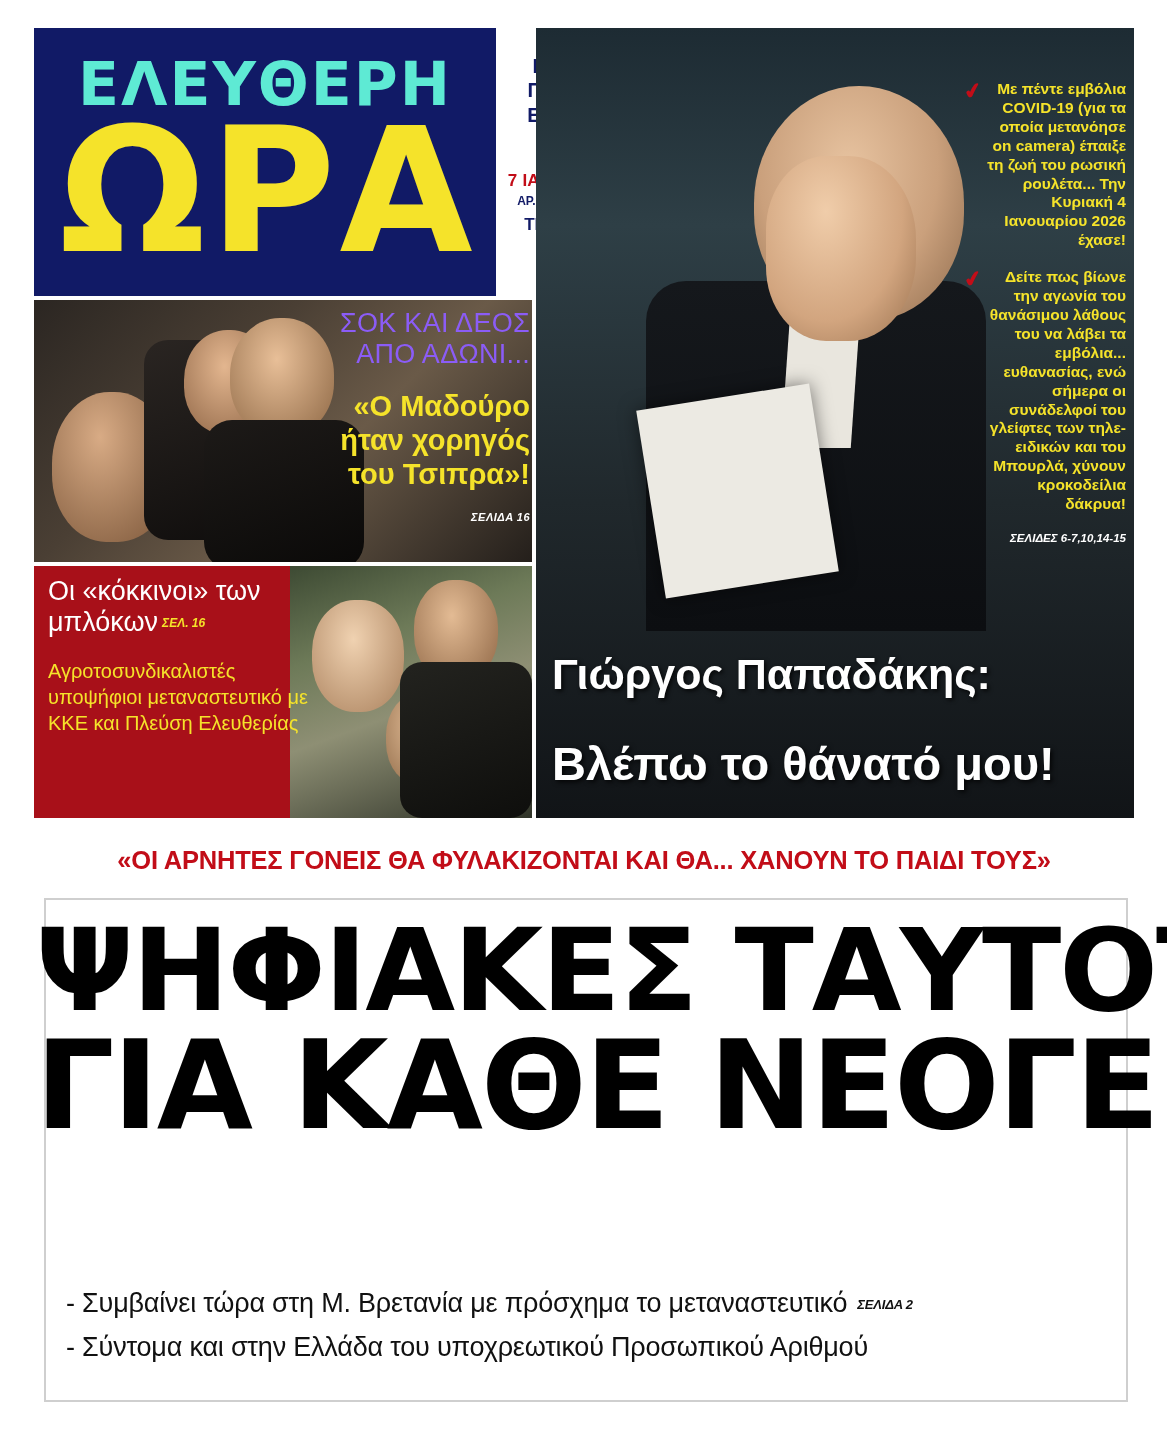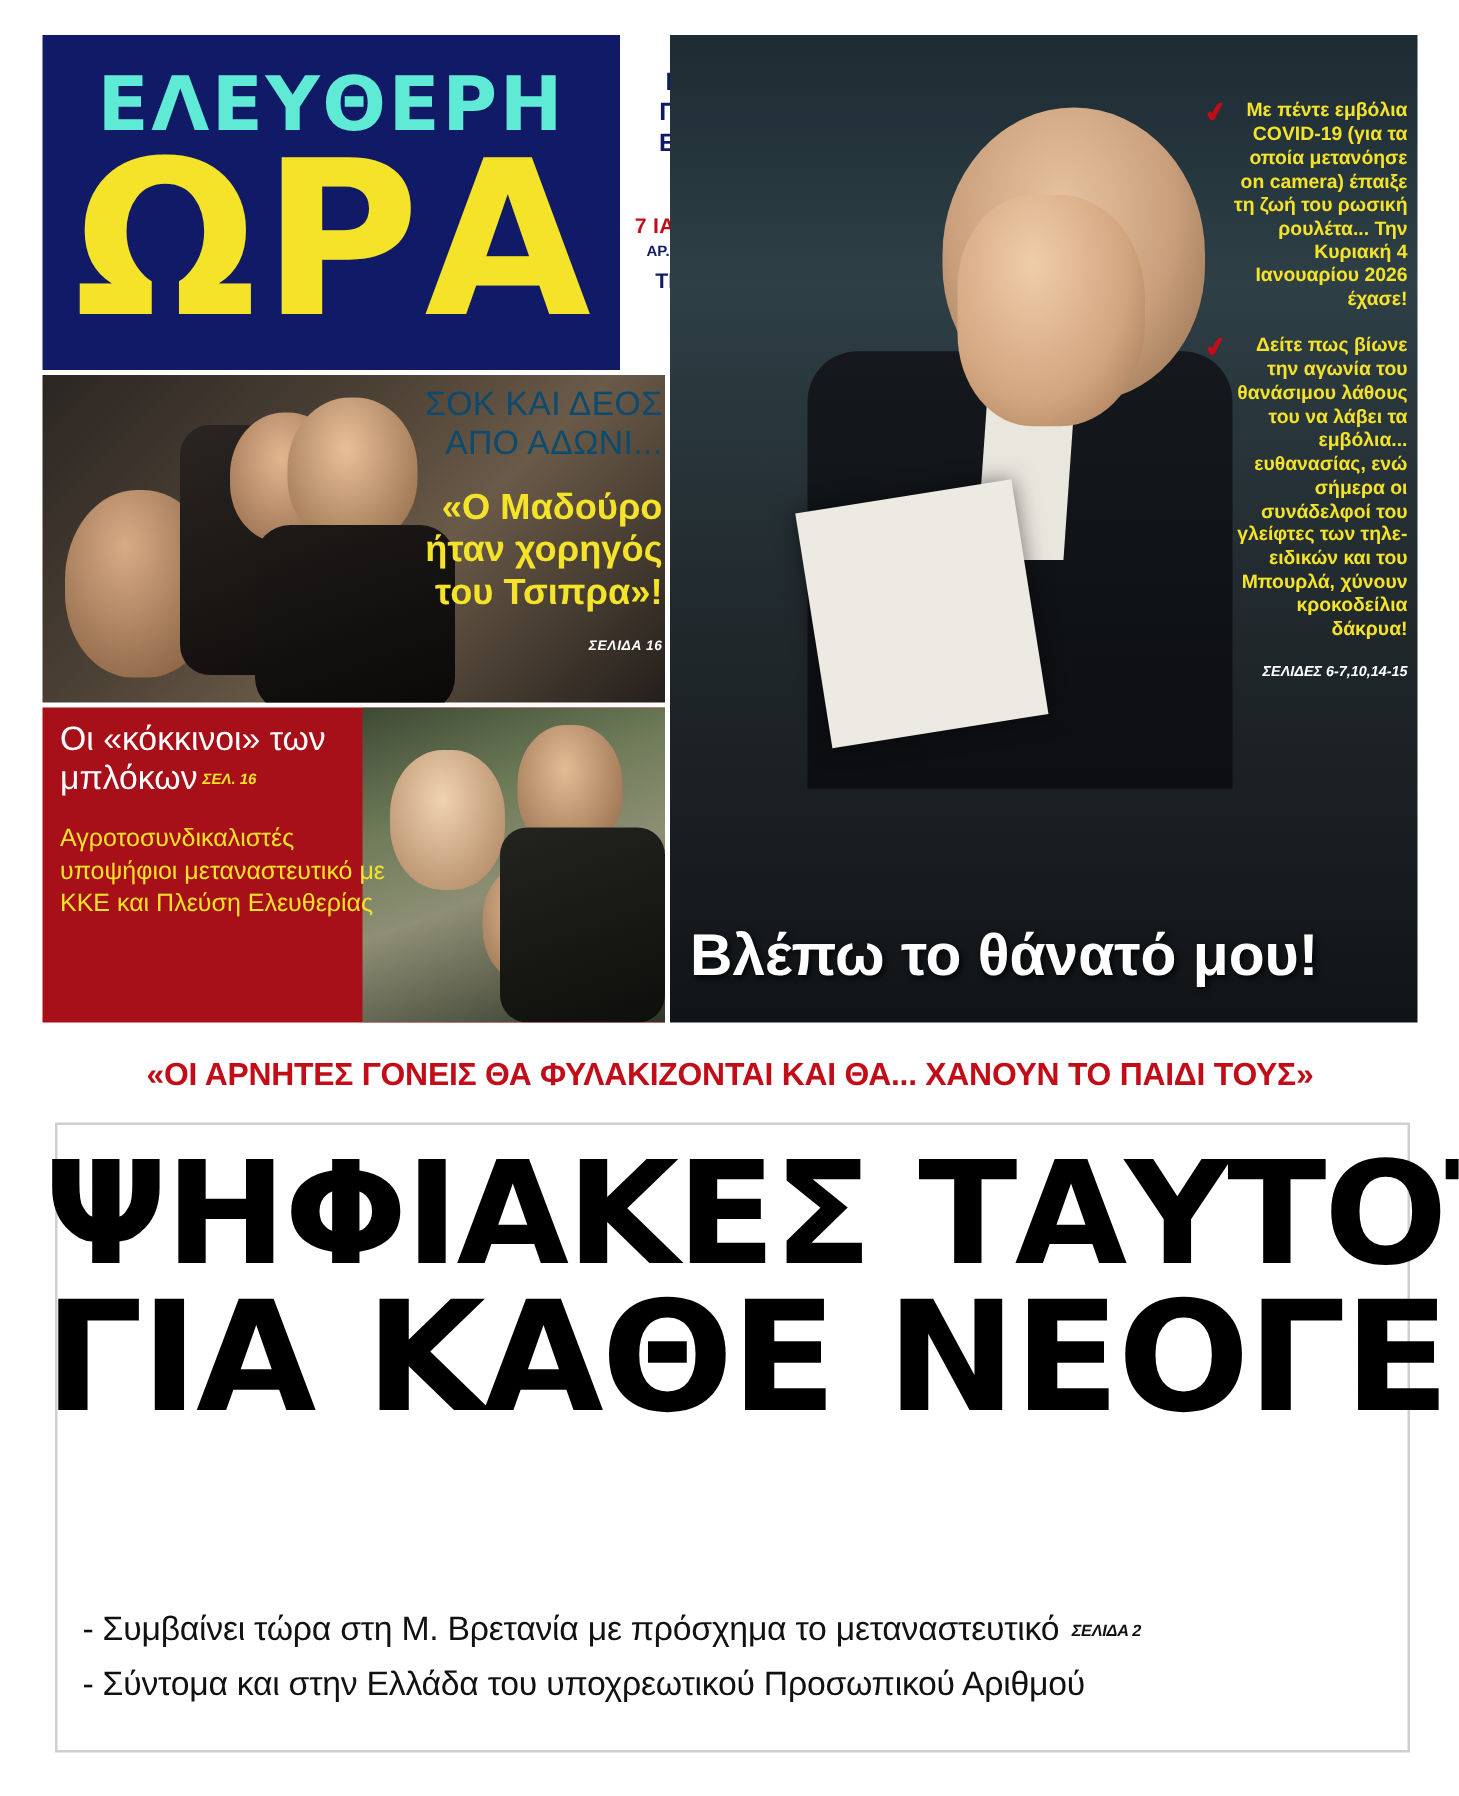--- a/index.html
+++ b/index.html
@@ -28,21 +28,21 @@
   .info-price{color:#111a66;font-weight:bold;font-size:17px;margin-top:7px;}
   .barcode{position:absolute;left:44px;bottom:16px;width:118px;height:52px;
     background:repeating-linear-gradient(90deg,#000 0 2px,#fff 2px 4px,#000 4px 5px,#fff 5px 9px,#000 9px 12px,#fff 12px 14px);}
   .barcode-num{position:absolute;left:20px;bottom:1px;width:166px;text-align:center;font-size:9px;color:#000;letter-spacing:.5px;}
 
   
   .photo-maduro{position:absolute;left:0;top:272px;width:498px;height:262px;
     background:linear-gradient(135deg,#2b2622 0%,#4a3f34 35%,#6a5a48 60%,#241f1b 100%);overflow:hidden;}
   .pm-fig{position:absolute;border-radius:48% 48% 45% 45%;}
   .shock-block{position:absolute;left:300px;top:280px;width:196px;text-align:right;}
-  .shock-l1{color:#0c4a6e;font-size:27px;line-height:1.16;letter-spacing:.3px;}
+  .shock-l1{color:#8b5cf6;font-size:27px;line-height:1.16;letter-spacing:.3px;}
   .shock-quote{color:#f5e32a;font-weight:bold;font-size:29px;line-height:1.18;margin-top:18px;}
   .shock-page{color:#ffffff;font-size:11px;font-style:italic;font-weight:bold;margin-top:20px;letter-spacing:.5px;}
 
   
   .red-block{position:absolute;left:0;top:538px;width:498px;height:252px;background:#a81019;overflow:hidden;}
   .rb-title{position:absolute;left:14px;top:10px;width:270px;color:#ffffff;font-size:27px;line-height:1.16;}
   .rb-sel{color:#f5e32a;font-size:12px;font-weight:bold;font-style:italic;vertical-align:middle;margin-left:4px;}
   .rb-body{position:absolute;left:14px;top:92px;width:260px;color:#f5e32a;font-size:20px;line-height:1.3;}
   .rb-photo{position:absolute;left:256px;top:0;width:242px;height:252px;
     background:linear-gradient(160deg,#3d4a33 0%,#6d7a58 30%,#8e8f74 55%,#2f3328 100%);overflow:hidden;}
@@ -151,20 +151,21 @@
           <span class="check">✔</span>
           <span>Με πέντε εμβόλια COVID-19 (για τα οποία μετανόησε on camera) έπαιξε τη ζωή του ρωσική ρουλέτα... Την Κυριακή 4 Ιανουαρίου 2026 έχασε!</span>
         </div>
         <div class="bullet">
           <span class="check">✔</span>
           <span>Δείτε πως βίωνε την αγωνία του θανάσιμου λάθους του να λάβει τα εμβόλια... ευθανασίας, ενώ σήμερα οι συνάδελφοί του γλείφτες των τηλε-ειδικών και του Μπουρλά, χύνουν κροκοδείλια δάκρυα!</span>
         </div>
         <div class="bullets-pages">ΣΕΛΙΔΕΣ 6-7,10,14-15</div>
       </div>
 
+      <div class="papa-name">Γιώργος Παπαδάκης:</div>
       <div class="papa-claim">Βλέπω το θάνατό μου!</div>
     </div>
   </div>
 
   <div class="strap">«ΟΙ ΑΡΝΗΤΕΣ ΓΟΝΕΙΣ ΘΑ ΦΥΛΑΚΙΖΟΝΤΑΙ ΚΑΙ ΘΑ... ΧΑΝΟΥΝ ΤΟ ΠΑΙΔΙ ΤΟΥΣ»</div>
 
   <div class="mainbox">
     <div class="mh1">ΨΗΦΙΑΚΕΣ ΤΑΥΤΟΤΗΤΕΣ</div>
     <div class="mh2">ΓΙΑ ΚΑΘΕ ΝΕΟΓΕΝΝΗΤΟ!</div>
     <div class="sub1">

